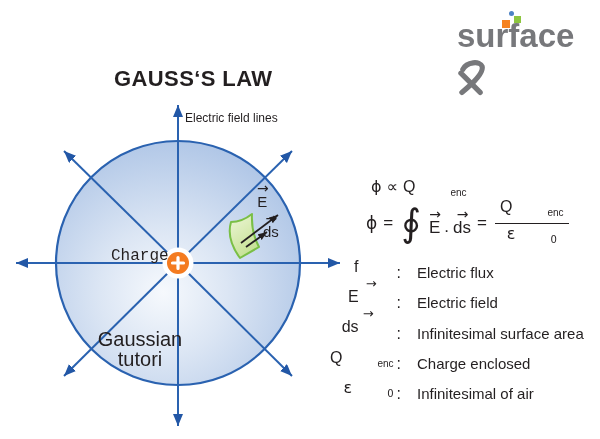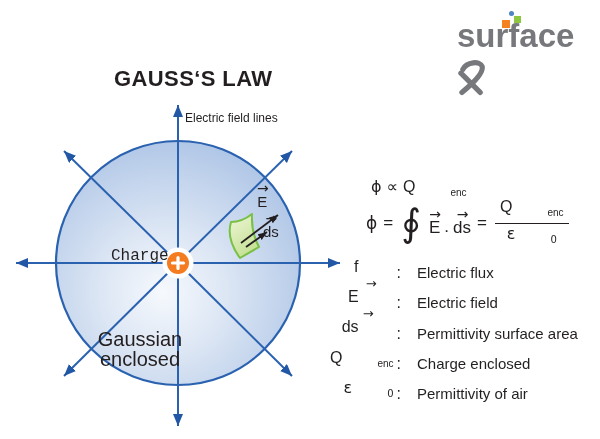--- a/index.html
+++ b/index.html
@@ -135,21 +135,21 @@
 
     <circle class="charge-ring" cx="178" cy="168" r="15.5"></circle>
     <circle class="charge-dot" cx="178" cy="168" r="11"></circle>
     <path class="plus" d="M172.5,168 L183.5,168 M178,162.5 L178,173.5"></path>
   </svg>
 
   <div class="lab field-lines-lab">Electric field lines</div>
   <div class="lab charge-lab">Charge</div>
   <div class="lab gauss-lab">
     <div>Gaussian</div>
-    <div>enclosed</div>
+    <div>tutori</div>
   </div>
   <span class="vec e-lab">
     <span class="varrow">→</span>
     <span class="vtext">E</span>
   </span>
   <span class="vec ds-lab">
     <span class="varrow">→</span>
     <span class="vtext">ds</span>
   </span>
 
@@ -204,21 +204,21 @@
     </div>
 
     <div class="lrow">
       <div class="lterm">
         <span class="term-inner">
           <span class="larrow">→</span>
           <span class="lmain"><span>ds</span><sub></sub></span>
         </span>
         <span class="lcolon">:</span>
       </div>
-      <div class="ldesc">Permittivity surface area</div>
+      <div class="ldesc">Infinitesimal surface area</div>
     </div>
 
     <div class="lrow">
       <div class="lterm">
         <span class="term-inner">
           <span class="larrow"></span>
           <span class="lmain"><span>Q</span><sub>enc</sub></span>
         </span>
         <span class="lcolon">:</span>
       </div>
@@ -226,17 +226,17 @@
     </div>
 
     <div class="lrow">
       <div class="lterm">
         <span class="term-inner">
           <span class="larrow"></span>
           <span class="lmain math"><span>ε</span><sub>0</sub></span>
         </span>
         <span class="lcolon">:</span>
       </div>
-      <div class="ldesc">Permittivity of air</div>
+      <div class="ldesc">Infinitesimal of air</div>
     </div>
 
   </div>
 </div>
 
 </body></html>

